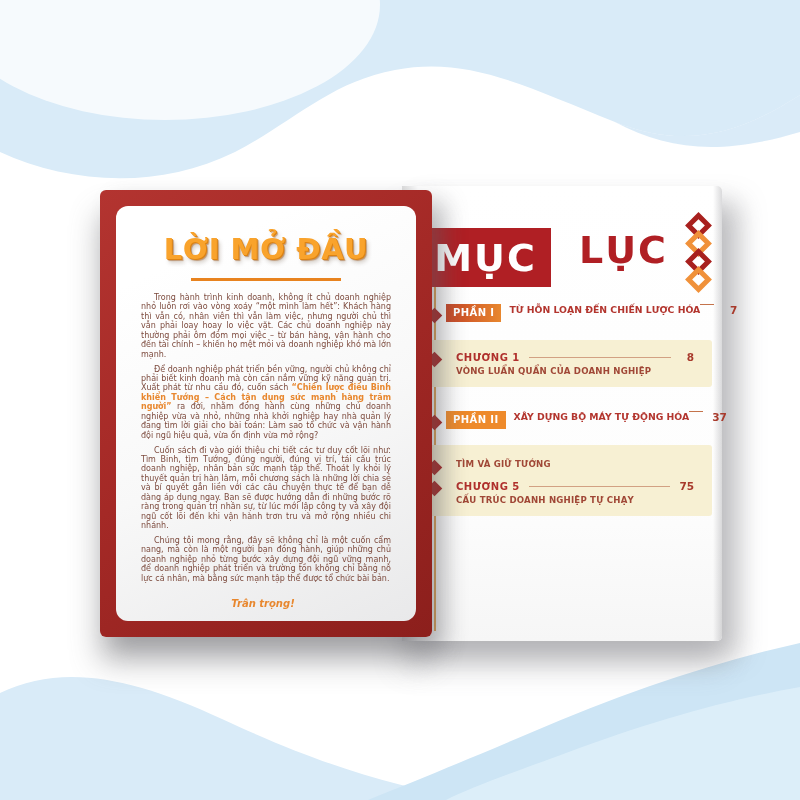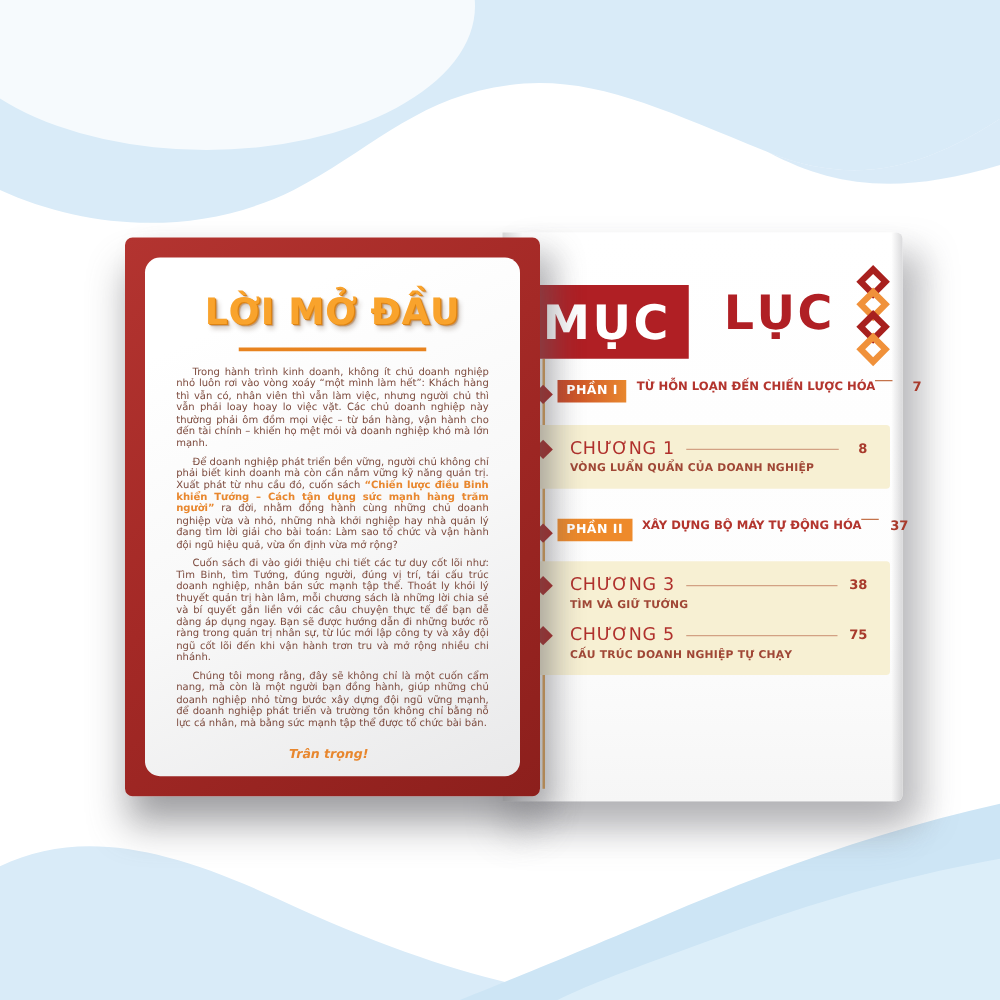--- a/index.html
+++ b/index.html
@@ -76,21 +76,21 @@
   .part-dash{flex:0 1 36px;min-width:14px;height:0;border-top:1.5px solid #C4734B;margin-left:auto;margin-right:9px;}
   .pagenum{flex:none;font-size:10.5px;font-weight:700;color:#A83A2C;min-width:14px;text-align:right;}
 
   .cream{background:#F7F0D3;border-radius:3px;margin:0 10px;padding:11px 18px 11px 0;}
   .cream.one{margin-top:14px;}
   .cream.two{margin-top:12px;}
   .chapter-row{position:relative;padding-left:44px;margin-bottom:11px;}
   .chapter-row:last-child{margin-bottom:0;}
   .chapter-row .bullet{left:17px;top:3px;}
   .chapter-head{display:flex;align-items:center;}
-  .chapter-label{flex:none;font-size:14px;font-weight:400;letter-spacing:.5px;color:#B0302C;white-space:nowrap;}
+  .chapter-label{flex:none;font-size:10px;font-weight:700;letter-spacing:.5px;color:#B0302C;white-space:nowrap;}
   .chapter-rule{flex:1;border-top:1px solid #D2A183;margin:0 9px;}
   .chapter-sub{margin-top:3px;font-size:8.6px;font-weight:600;letter-spacing:.2px;color:#A04736;white-space:nowrap;}
 </style>
 </head>
 <body>
 
 <svg class="wave wave-top" width="800" height="210" viewBox="0 0 800 210">
   <path d="M0,0 H800 V95 C745,130 690,152 615,122 C525,86 468,56 395,70 C330,82 293,122 235,152 C158,190 70,184 0,152 Z" fill="#D9EBF8"></path>
   <path d="M800,95 V132 C720,156 668,150 615,122 C690,152 745,130 800,95 Z" fill="#CBE3F5" opacity="0.7"></path>
   <ellipse cx="165" cy="5" rx="215" ry="115" fill="#ffffff" opacity="0.75"></ellipse>
@@ -140,25 +140,20 @@
       <span class="bullet"></span>
       <span class="part-badge badge-solid">PHẦN II</span>
       <span class="part-title">XÂY DỰNG BỘ MÁY TỰ ĐỘNG HÓA</span>
       <span class="part-dash"></span>
       <span class="pagenum">37</span>
     </div>
 
     <div class="cream two">
       <div class="chapter-row">
         <span class="bullet"></span>
-        <div class="chapter-head">
-          <span class="chapter-label">CHƯƠNG 3</span>
-          <span class="chapter-rule"></span>
-          <span class="pagenum">38</span>
-        </div>
         <div class="chapter-sub">TÌM VÀ GIỮ TƯỚNG</div>
       </div>
       <div class="chapter-row">
         <span class="bullet"></span>
         <div class="chapter-head">
           <span class="chapter-label">CHƯƠNG 5</span>
           <span class="chapter-rule"></span>
           <span class="pagenum">75</span>
         </div>
         <div class="chapter-sub">CẤU TRÚC DOANH NGHIỆP TỰ CHẠY</div>

